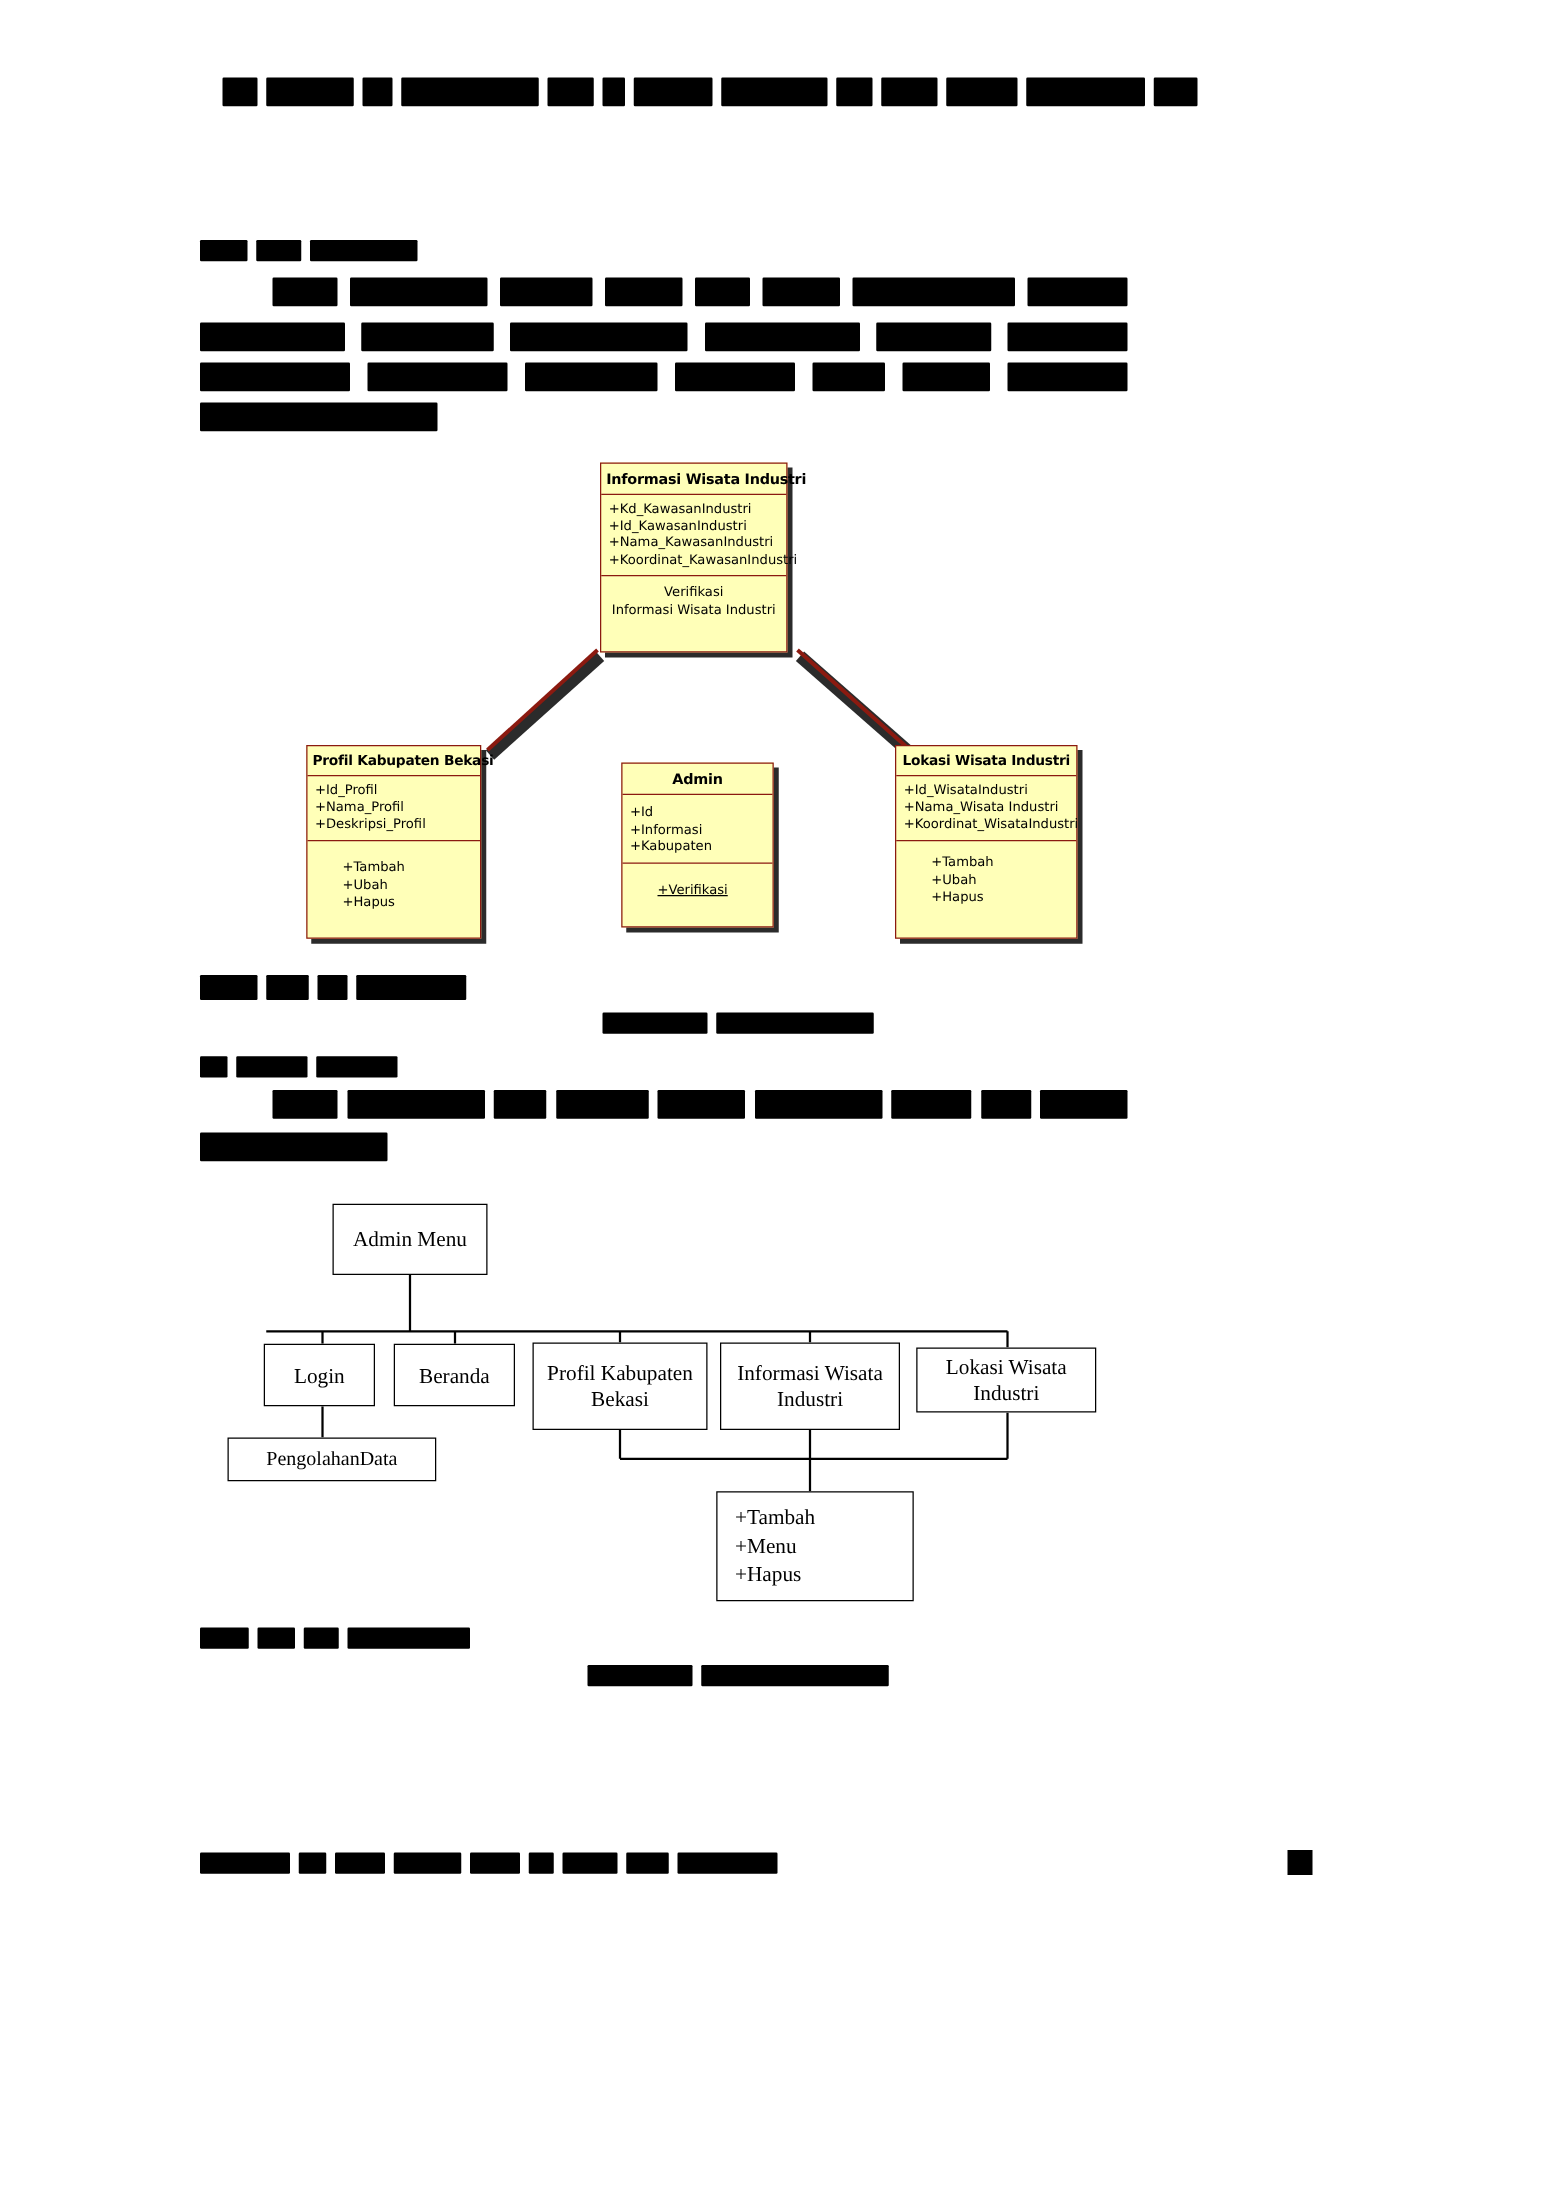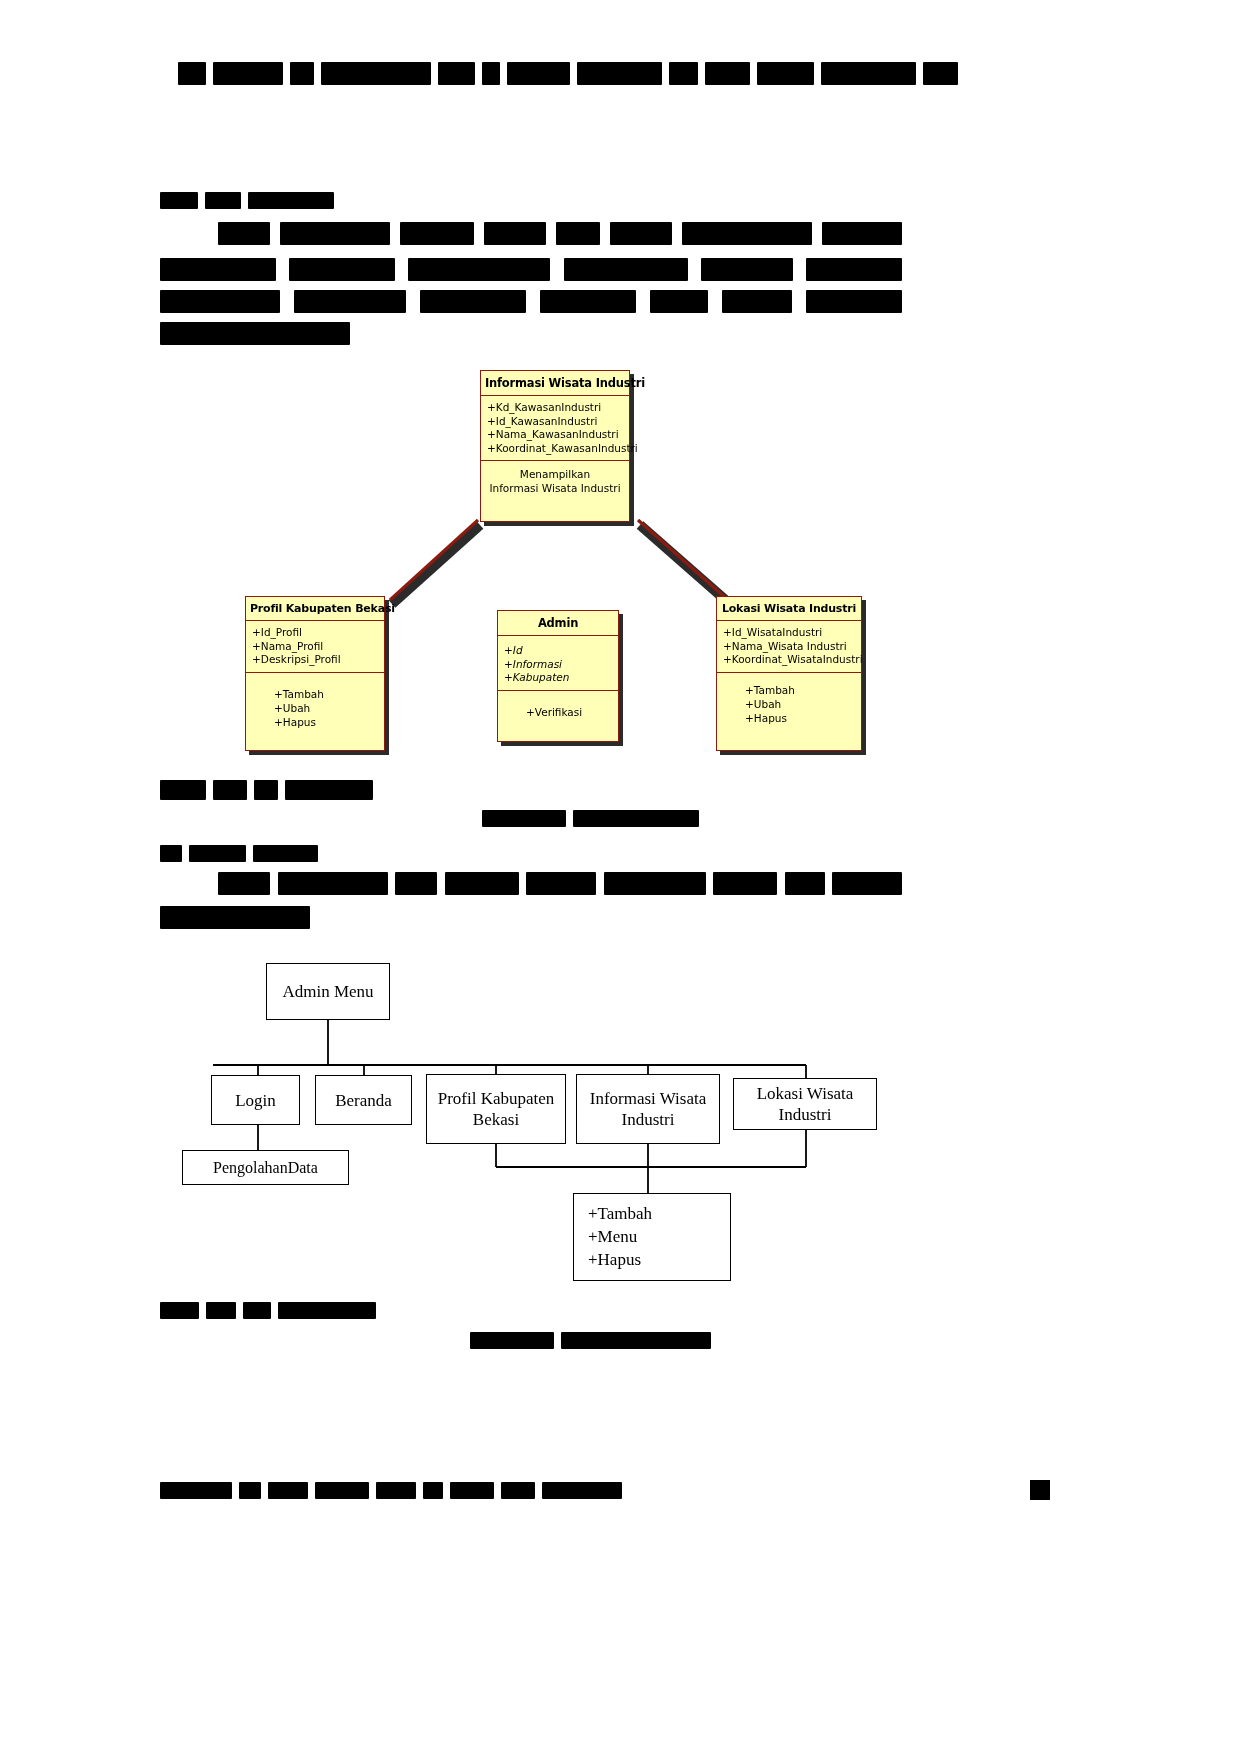--- a/index.html
+++ b/index.html
@@ -123,47 +123,47 @@
 
   <div class="uml-class" style="left:480px;top:370px;width:150px;height:152px;">
     <div class="uml-title">Informasi Wisata Industri</div>
     <div class="uml-attrs">
       <div>+Kd_KawasanIndustri</div>
       <div>+Id_KawasanIndustri</div>
       <div>+Nama_KawasanIndustri</div>
       <div>+Koordinat_KawasanIndustri</div>
     </div>
     <div class="uml-ops center">
-      <div>Menampilkan</div>
+      <div>Verifikasi</div>
       <div>Informasi Wisata Industri</div>
     </div>
   </div>
 
   <div class="uml-class" style="left:245px;top:596px;width:140px;height:155px;">
     <div class="uml-title" style="font-size:11px;">Profil Kabupaten Bekasi</div>
     <div class="uml-attrs">
       <div>+Id_Profil</div>
       <div>+Nama_Profil</div>
       <div>+Deskripsi_Profil</div>
     </div>
     <div class="uml-ops indent" style="padding-top:14px;">
       <div>+Tambah</div>
       <div>+Ubah</div>
       <div>+Hapus</div>
     </div>
   </div>
 
   <div class="uml-class" style="left:497px;top:610px;width:122px;height:132px;">
     <div class="uml-title">Admin</div>
-    <div class="uml-attrs" style="padding-top:8px;font-style:italic;">
+    <div class="uml-attrs" style="padding-top:8px;">
       <div>+Id</div>
       <div>+Informasi</div>
       <div>+Kabupaten</div>
     </div>
-    <div class="uml-ops indent" style="padding-top:14px;">
+    <div class="uml-ops indent" style="padding-top:14px;text-decoration:underline;">
       <div>+Verifikasi</div>
     </div>
   </div>
 
   <div class="uml-class" style="left:716px;top:596px;width:146px;height:155px;">
     <div class="uml-title" style="font-size:11px;">Lokasi Wisata Industri</div>
     <div class="uml-attrs">
       <div>+Id_WisataIndustri</div>
       <div>+Nama_Wisata Industri</div>
       <div>+Koordinat_WisataIndustri</div>

